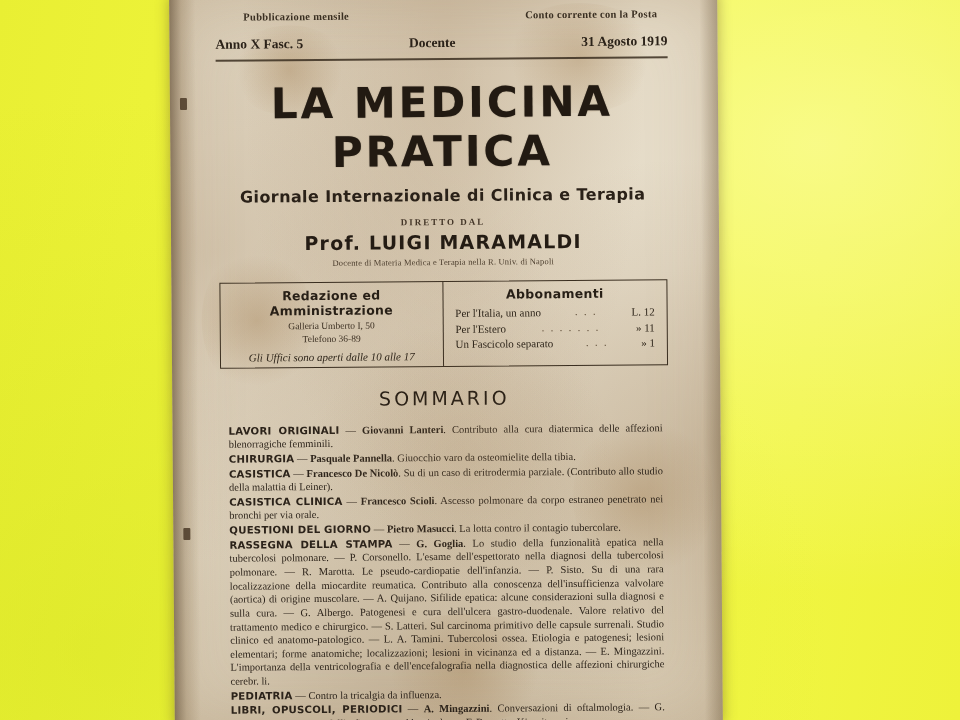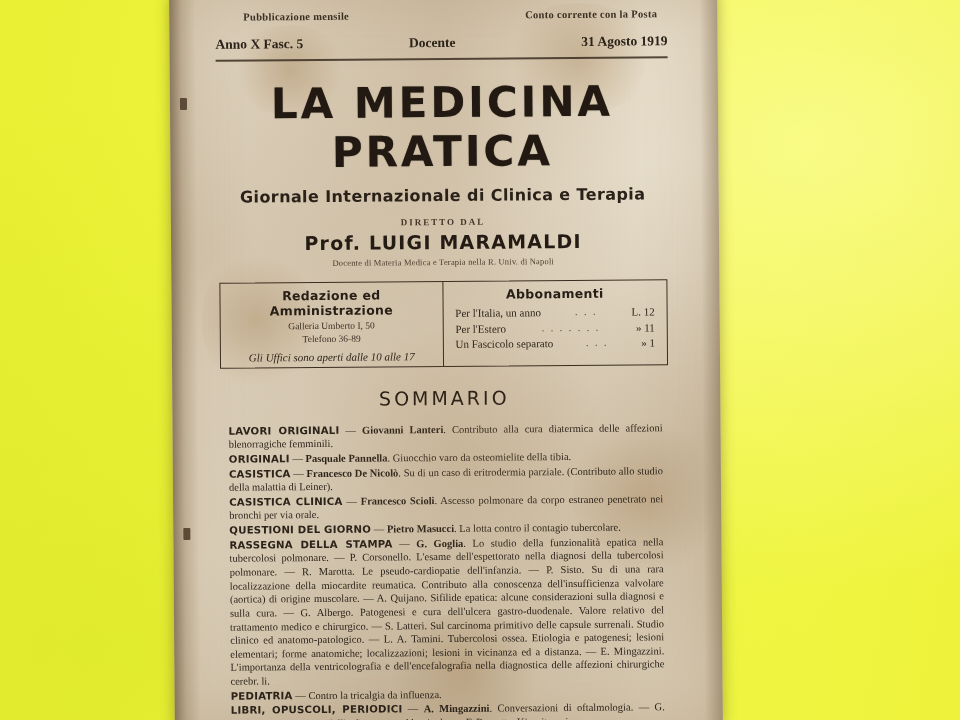--- a/index.html
+++ b/index.html
@@ -319,21 +319,21 @@
         </div>
       </div>
 
       <div class="sommario-title">SOMMARIO</div>
 
       <div class="sommario">
         <div class="entry">
           <span class="cat">LAVORI ORIGINALI</span><span> — </span><span class="auth">Giovanni Lanteri</span><span>. Contributo alla cura diatermica delle affezioni blenorragiche femminili.</span>
         </div>
         <div class="entry">
-          <span class="cat">ORIGINALI</span><span> — </span><span class="auth">Pasquale Pannella</span><span>. Giuocchio varo da osteomielite della tibia.</span>
+          <span class="cat">CHIRURGIA</span><span> — </span><span class="auth">Pasquale Pannella</span><span>. Giuocchio varo da osteomielite della tibia.</span>
         </div>
         <div class="entry">
           <span class="cat">CASISTICA</span><span> — </span><span class="auth">Francesco De Nicolò</span><span>. Su di un caso di eritrodermia parziale. (Contributo allo studio della malattia di Leiner).</span>
         </div>
         <div class="entry">
           <span class="cat">CASISTICA CLINICA</span><span> — </span><span class="auth">Francesco Scioli</span><span>. Ascesso polmonare da corpo estraneo penetrato nei bronchi per via orale.</span>
         </div>
         <div class="entry">
           <span class="cat">QUESTIONI DEL GIORNO</span><span> — </span><span class="auth">Pietro Masucci</span><span>. La lotta contro il contagio tubercolare.</span>
         </div>

